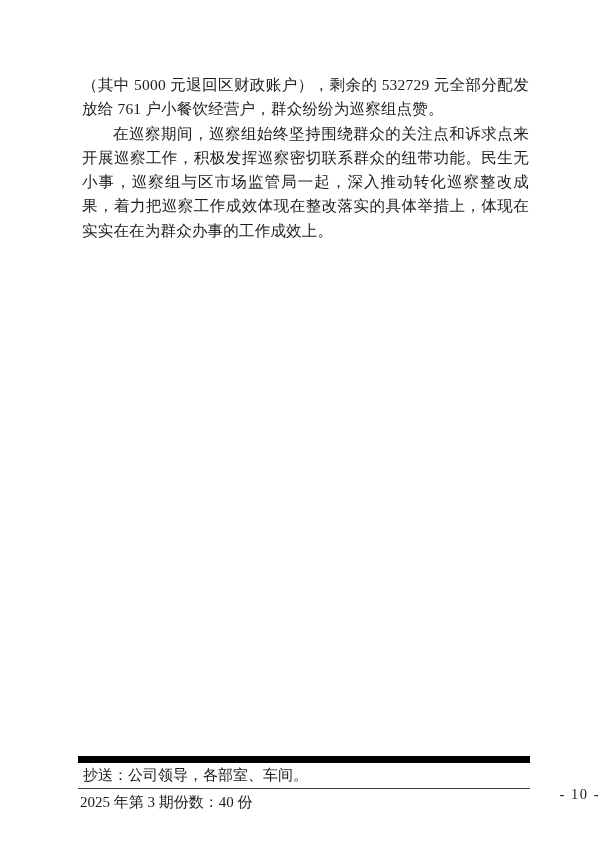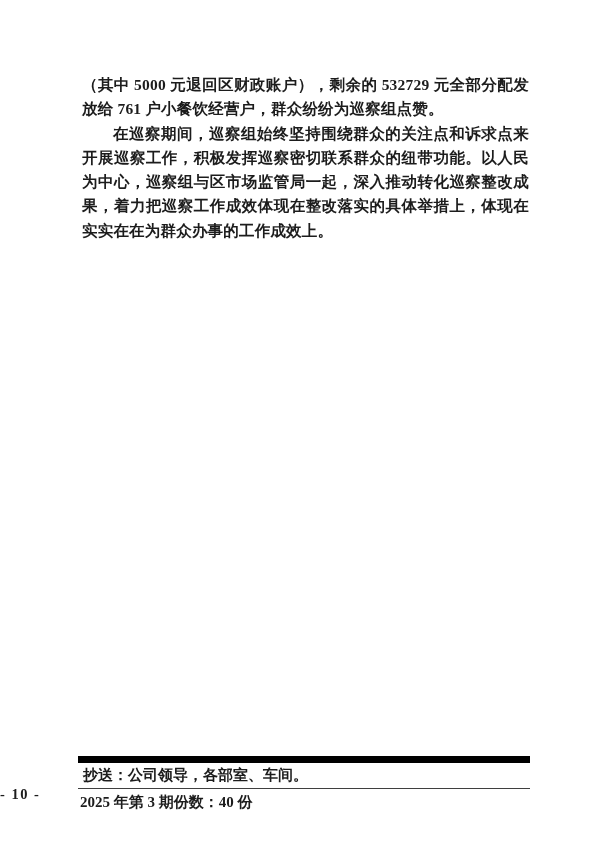--- a/index.html
+++ b/index.html
@@ -9,21 +9,20 @@
   }
   .page {
     position: relative;
     width: 600px;
     height: 849px;
     margin: 0 auto;
     background: #ffffff;
     font-family: "Liberation Serif", "DejaVu Serif", serif;
     color: #1c1c1c;
     overflow: hidden;
-    font-weight: bold;
   }
   .body-text {
     position: absolute;
     left: 82px;
     top: 73px;
     width: 447px;
     font-size: 15.5px;
     line-height: 24.3px;
     text-align: justify;
     letter-spacing: 0.2px;
@@ -55,33 +54,33 @@
     justify-content: flex-start;
     align-items: baseline;
     padding: 3px 4px 0 2px;
     line-height: 21px;
   }
   .page-number {
     position: absolute;
     left: 0;
     top: 786px;
     width: 600px;
-    text-align: left;
+    text-align: right;
     font-size: 14.5px;
     letter-spacing: 1.5px;
   }
 </style>
 </head>
 <body>
 
 <div class="page">
 
   <div class="body-text">
     <p>（其中 5000 元退回区财政账户），剩余的 532729 元全部分配发放给 761 户小餐饮经营户，群众纷纷为巡察组点赞。</p>
-    <p class="indent">在巡察期间，巡察组始终坚持围绕群众的关注点和诉求点来开展巡察工作，积极发挥巡察密切联系群众的纽带功能。以人民为中心，巡察组与区市场监管局一起，深入推动转化巡察整改成果，着力把巡察工作成效体现在整改落实的具体举措上，体现在实实在在为群众办事的工作成效上。</p>
+    <p class="indent">在巡察期间，巡察组始终坚持围绕群众的关注点和诉求点来开展巡察工作，积极发挥巡察密切联系群众的纽带功能。民生无小事，巡察组与区市场监管局一起，深入推动转化巡察整改成果，着力把巡察工作成效体现在整改落实的具体举措上，体现在实实在在为群众办事的工作成效上。</p>
   </div>
 
   <div class="footer">
     <div class="footer-cc">抄送：公司领导，各部室、车间。</div>
     <div class="footer-meta">
       <span>2025 年第 3 期</span>
       <span>份数：40 份</span>
     </div>
   </div>
 

